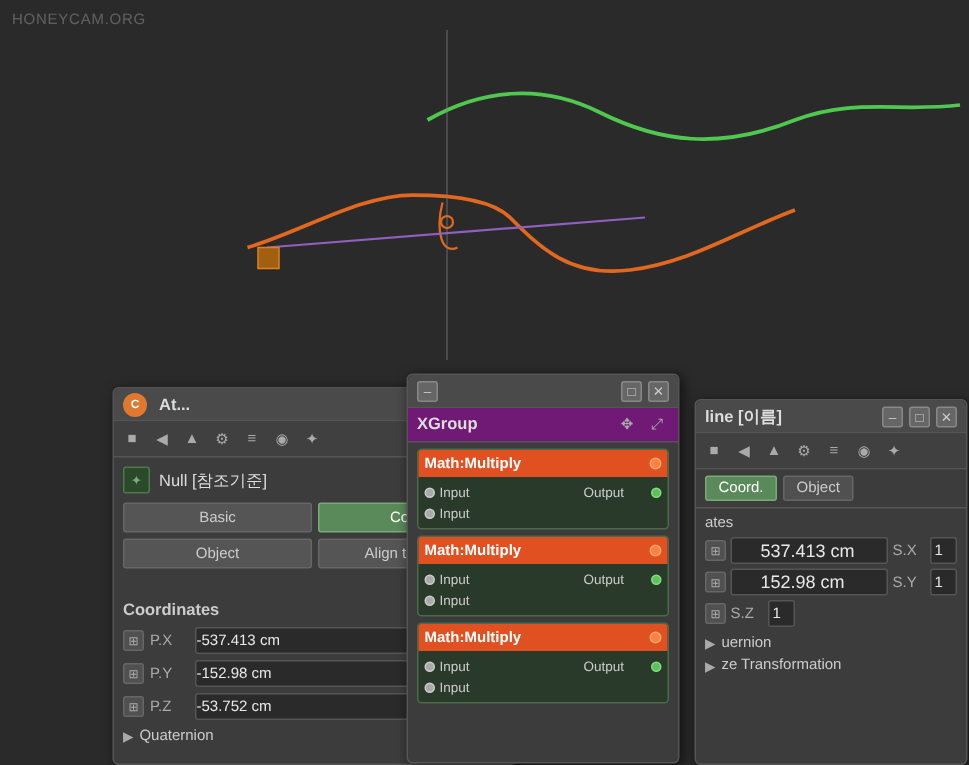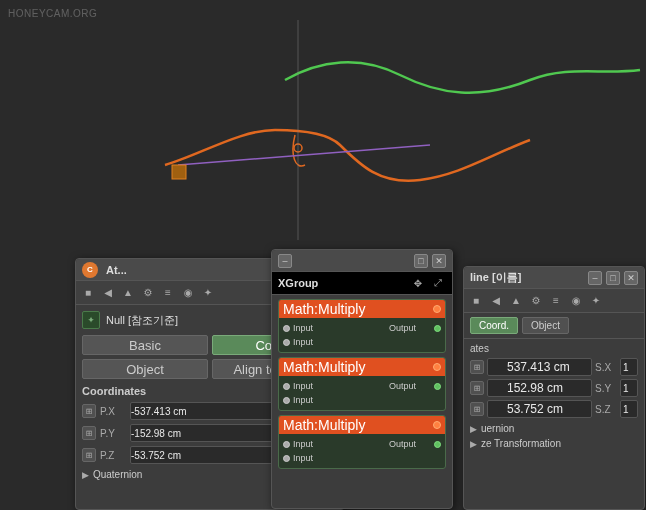--- a/index.html
+++ b/index.html
@@ -159,39 +159,39 @@
       gap: 4px;
       margin-bottom: 4px;
     }
 
     .tab-btn {
       flex: 1;
       height: 20px;
       border: 1px solid #666;
       background: #555;
       color: #ccc;
-      font-size: 13px;
+      font-size: 10px;
       cursor: pointer;
       border-radius: 2px;
       display: flex;
       align-items: center;
       justify-content: center;
     }
 
     .tab-btn.active {
       background: #5a8a5a;
       border-color: #7aaa7a;
       color: #fff;
     }
 
     .section-title {
       color: #ccc;
       font-size: 11px;
       font-weight: bold;
-      margin: 6px 0 4px 0;
+      margin: 22px 0 4px 0;
     }
 
     .coord-row {
       display: flex;
       align-items: center;
       height: 20px;
       margin-bottom: 2px;
       gap: 4px;
     }
 
@@ -299,21 +299,21 @@
       color: #ccc;
       font-size: 10px;
       cursor: pointer;
     }
     .menu-item.active { color: #e0e0e0; border-bottom: 1px solid #aaa; }
 
     .xgroup-header {
       display: flex;
       align-items: center;
       justify-content: space-between;
-      background: #000000;
+      background: #701a75;
       padding: 3px 6px;
       border-bottom: 1px solid #555;
     }
 
     .xgroup-title {
       color: #ddd;
       font-size: 11px;
       font-weight: bold;
     }
 
@@ -337,22 +337,22 @@
       display: flex;
       align-items: center;
       justify-content: space-between;
       padding: 0 4px;
       margin: -3px -4px 3px -4px;
       border-radius: 2px 2px 0 0;
     }
 
     .node-title {
       color: #fff;
-      font-size: 14px;
-      font-weight: normal;
+      font-size: 10px;
+      font-weight: bold;
     }
 
     .node-dot {
       width: 8px; height: 8px;
       border-radius: 50%;
       background: #ff8040;
       border: 1px solid #ffaa70;
     }
 
     .node-port-row {
@@ -696,21 +696,20 @@
 
   <div class="right-coord-row">
     <div class="coord-icon">⊞</div>
     <input class="right-input" readonly="" value="152.98 cm" style="">
     <span class="right-s-label">S.Y</span>
     <input class="right-s-input" readonly="" value="1" style="">
   </div>
 
   <div class="right-coord-row">
     <div class="coord-icon">⊞</div>
-    <input class="right-input" readonly="" value="53.752 cm" style="">
     <span class="right-s-label">S.Z</span>
     <input class="right-s-input" readonly="" value="1" style="">
   </div>
 
   <div class="right-quat-row">
     <span class="chevron-icon">▶</span>
     <span style="color:#ccc;font-size:10px;">uernion</span>
   </div>
   <div class="right-transform-row">
     <span class="chevron-icon">▶</span>

